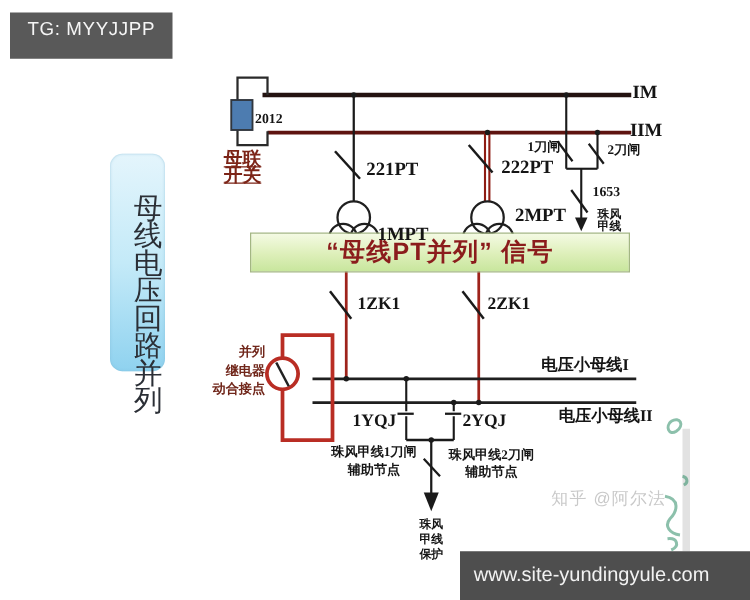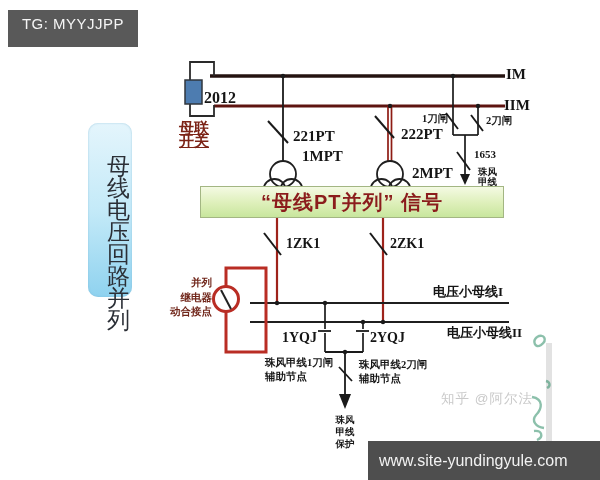--- a/index.html
+++ b/index.html
@@ -13,21 +13,21 @@
   .side-label{left:88px;top:123px;width:44px;height:174px;border-radius:10px;z-index:5;
               background:linear-gradient(180deg,#e4f5fc 0%,#c4eaf8 50%,#8fd2ef 100%);
               box-shadow:0 0 2px rgba(120,180,210,.7) inset;
               font-family:"Liberation Serif","DejaVu Serif",serif;font-size:23px;color:#2b2f36;
               text-align:right;padding-top:33px;box-sizing:border-box;line-height:22px;letter-spacing:2px;}
   
   .wires{left:0;top:0;z-index:1;pointer-events:none;}
   .gray-strip{left:546px;top:343px;width:6px;height:98px;background:#e2e2e2;z-index:0;}
   
   .lbl{position:absolute;z-index:3;font-family:"Liberation Serif","DejaVu Serif",serif;
-       font-weight:bold;color:#151515;white-space:nowrap;}
+       font-weight:bold;color:#151515;white-space:nowrap;text-align:center;}
   .cjk-s{font-size:10.5px;line-height:13px;}
   
   .banner{left:200px;top:186px;width:304px;height:32px;z-index:2;
           background:linear-gradient(180deg,#f4fae3 0%,#ddefb9 55%,#c8e69d 100%);
           border:1px solid #a3b683;box-sizing:border-box;
           font-family:"Liberation Sans",sans-serif;font-weight:bold;font-size:20px;
           color:#8b1c1c;text-align:center;line-height:30px;letter-spacing:1px;}
   
   .watermark{left:441px;top:390px;z-index:2;color:#c9c9c9;font-size:13.5px;letter-spacing:1px;}
   .footer-bar{left:368px;top:441px;width:232px;height:49px;background:#4e4e4e;z-index:6;
@@ -117,29 +117,29 @@
       <path d="M537,337 c7,-4 11,3 4,8 c-6,4 -9,-4 -4,-8"></path>
       <path d="M546,381 c4,1 5,5 1,7"></path>
       <path d="M532,397 c12,2 10,12 4,18 c-5,6 0,12 8,13"></path>
       <path d="M534,431 c8,-1 10,6 3,9"></path>
     </g>
   </svg>
 
   <div class="lbl" style="left:506px;top:66px;font-size:15px;">IM</div>
   <div class="lbl" style="left:504px;top:97px;font-size:15px;">IIM</div>
 
-  <div class="lbl" style="left:204px;top:89px;font-size:16px;">2012</div>
+  <div class="lbl" style="left:204px;top:89px;font-size:11px;">2012</div>
   <div class="lbl" style="left:179px;top:122px;width:36px;text-align:left;font-size:15px;line-height:13px;color:#7c2417;text-decoration:underline;">
       <div>母联</div>
       <div>开关</div>
     </div>
 
   <div class="lbl" style="left:293px;top:128px;font-size:15px;">221PT</div>
   <div class="lbl" style="left:401px;top:126px;font-size:15px;">222PT</div>
-  <div class="lbl" style="left:302px;top:148px;font-size:15px;">1MPT</div>
+  <div class="lbl" style="left:302px;top:180px;font-size:15px;">1MPT</div>
   <div class="lbl" style="left:412px;top:165px;font-size:15px;">2MPT</div>
 
   <div class="lbl cjk-s" style="left:422px;top:112px;">1刀闸</div>
   <div class="lbl cjk-s" style="left:486px;top:114px;">2刀闸</div>
   <div class="lbl" style="left:474px;top:148px;font-size:11px;">1653</div>
   <div class="lbl" style="left:478px;top:167px;font-size:9.5px;line-height:10px;z-index:1;">
       <div>珠风</div>
       <div>甲线</div>
     </div>
 

